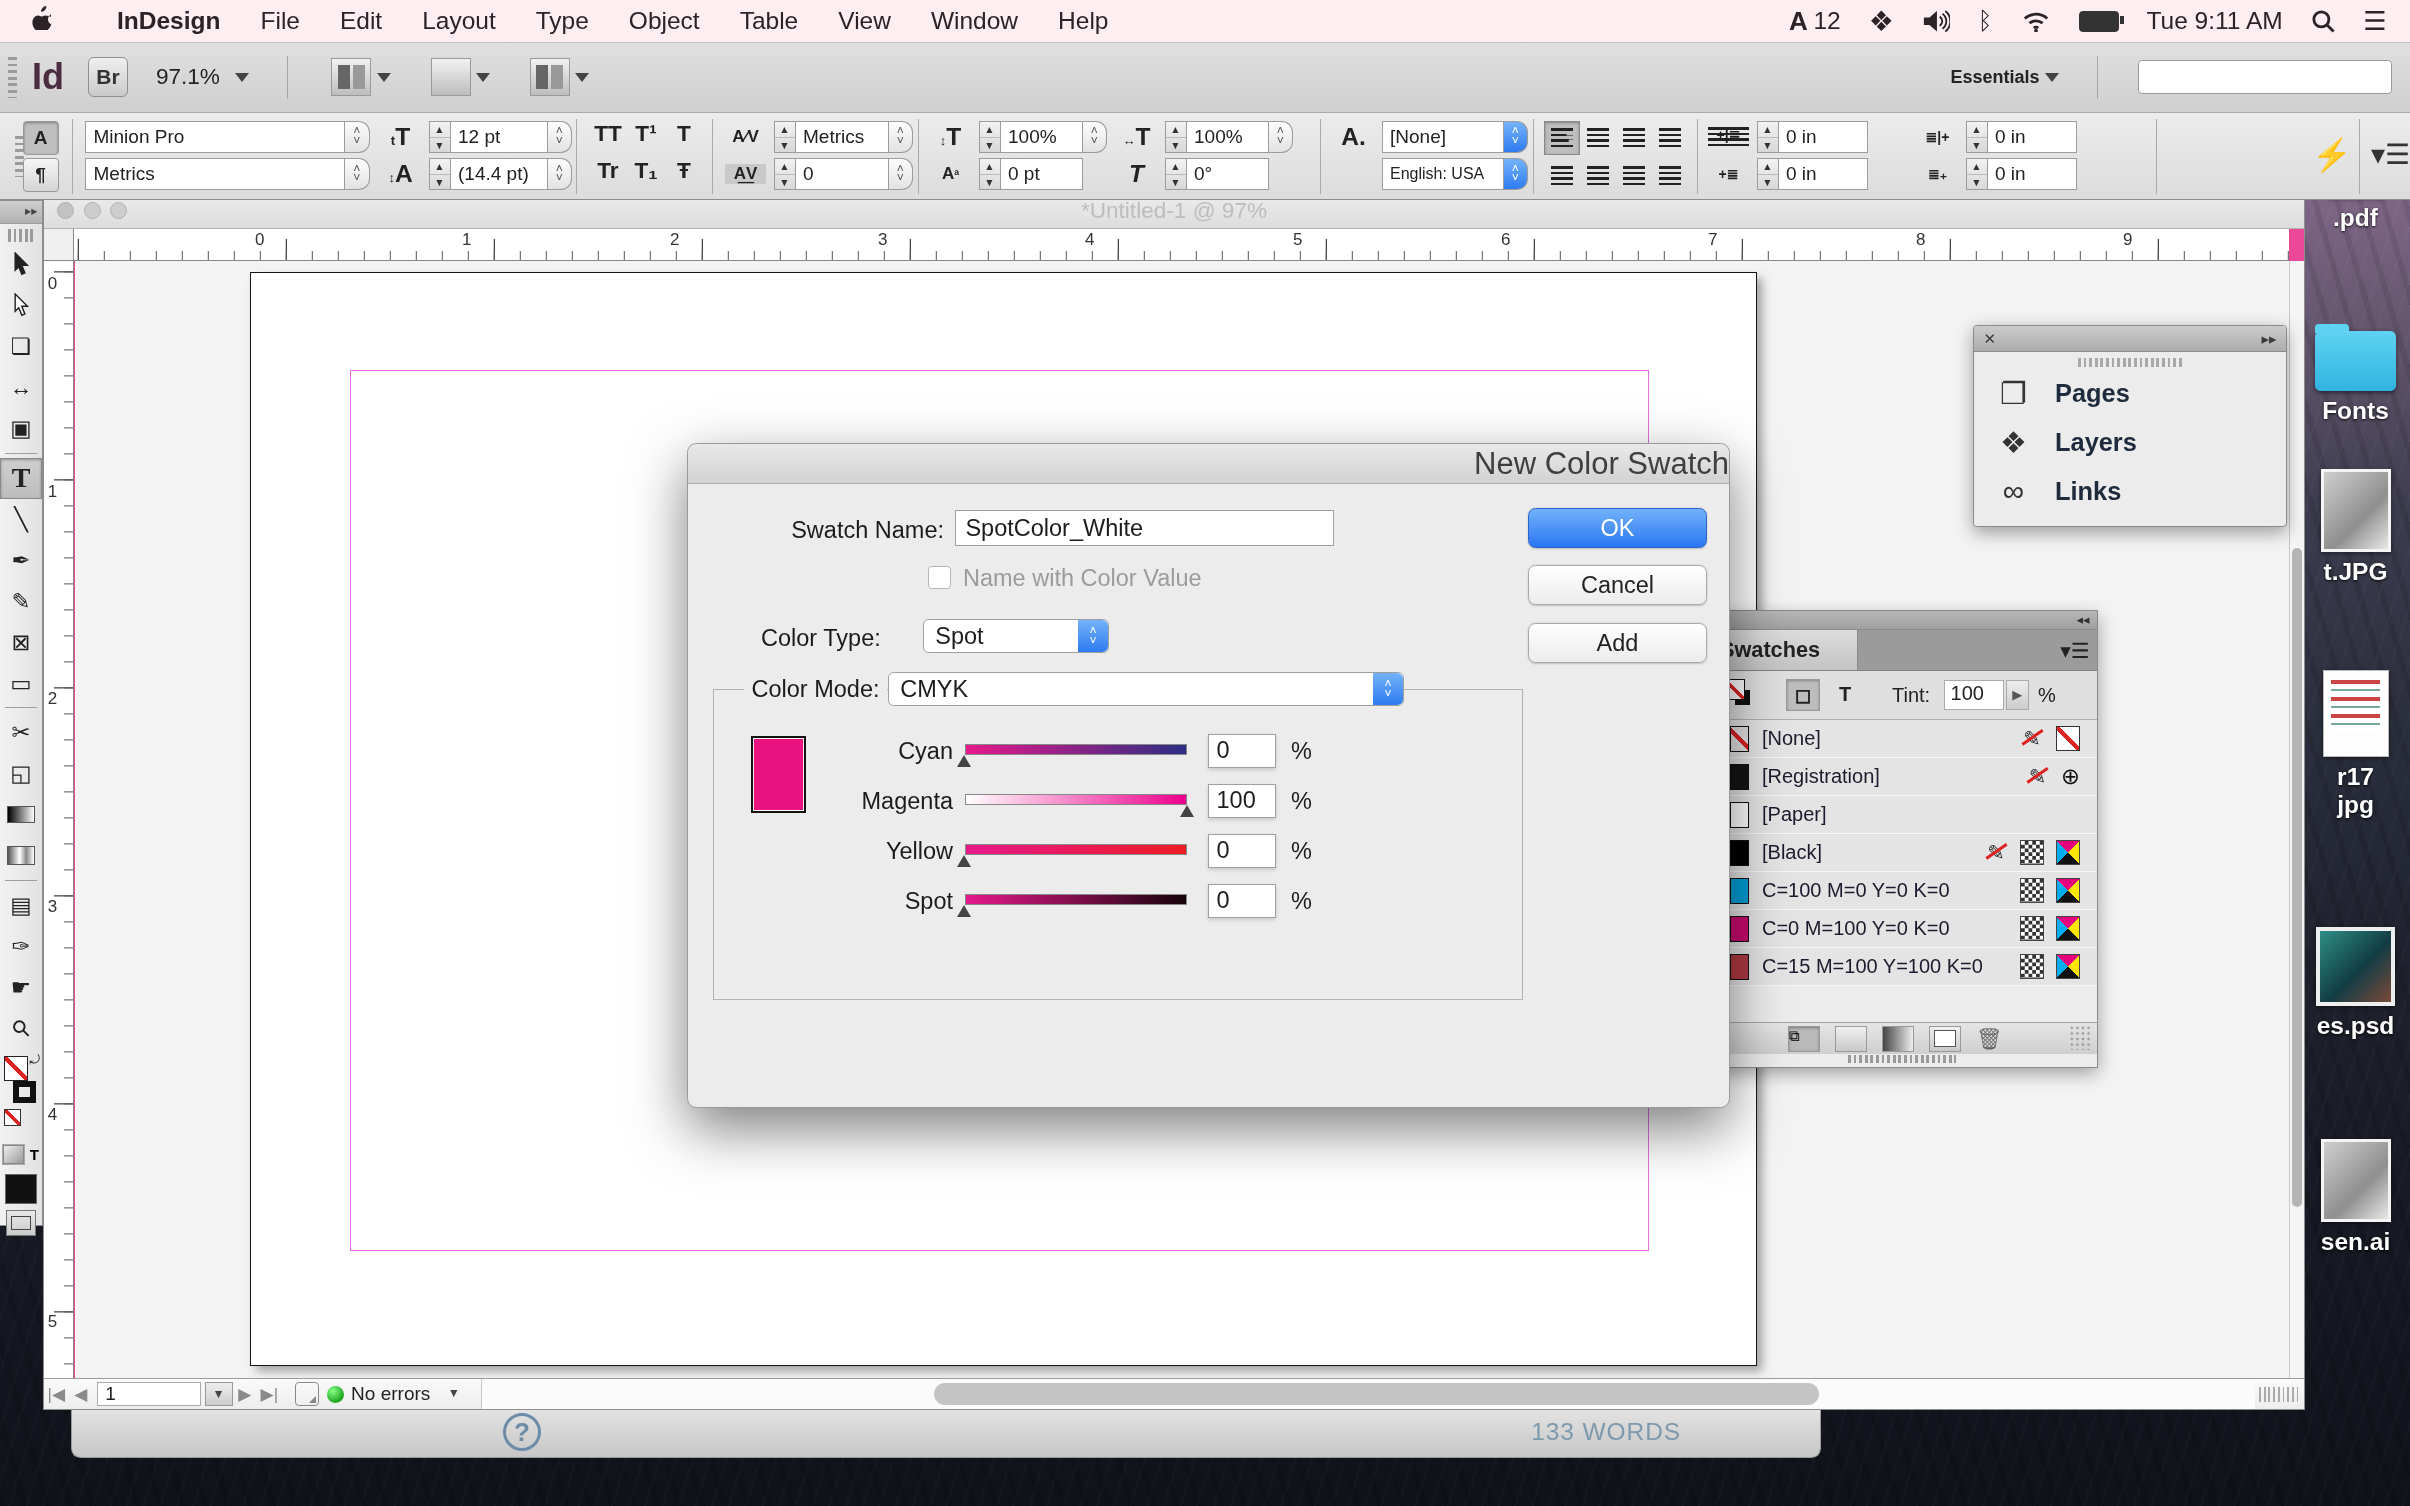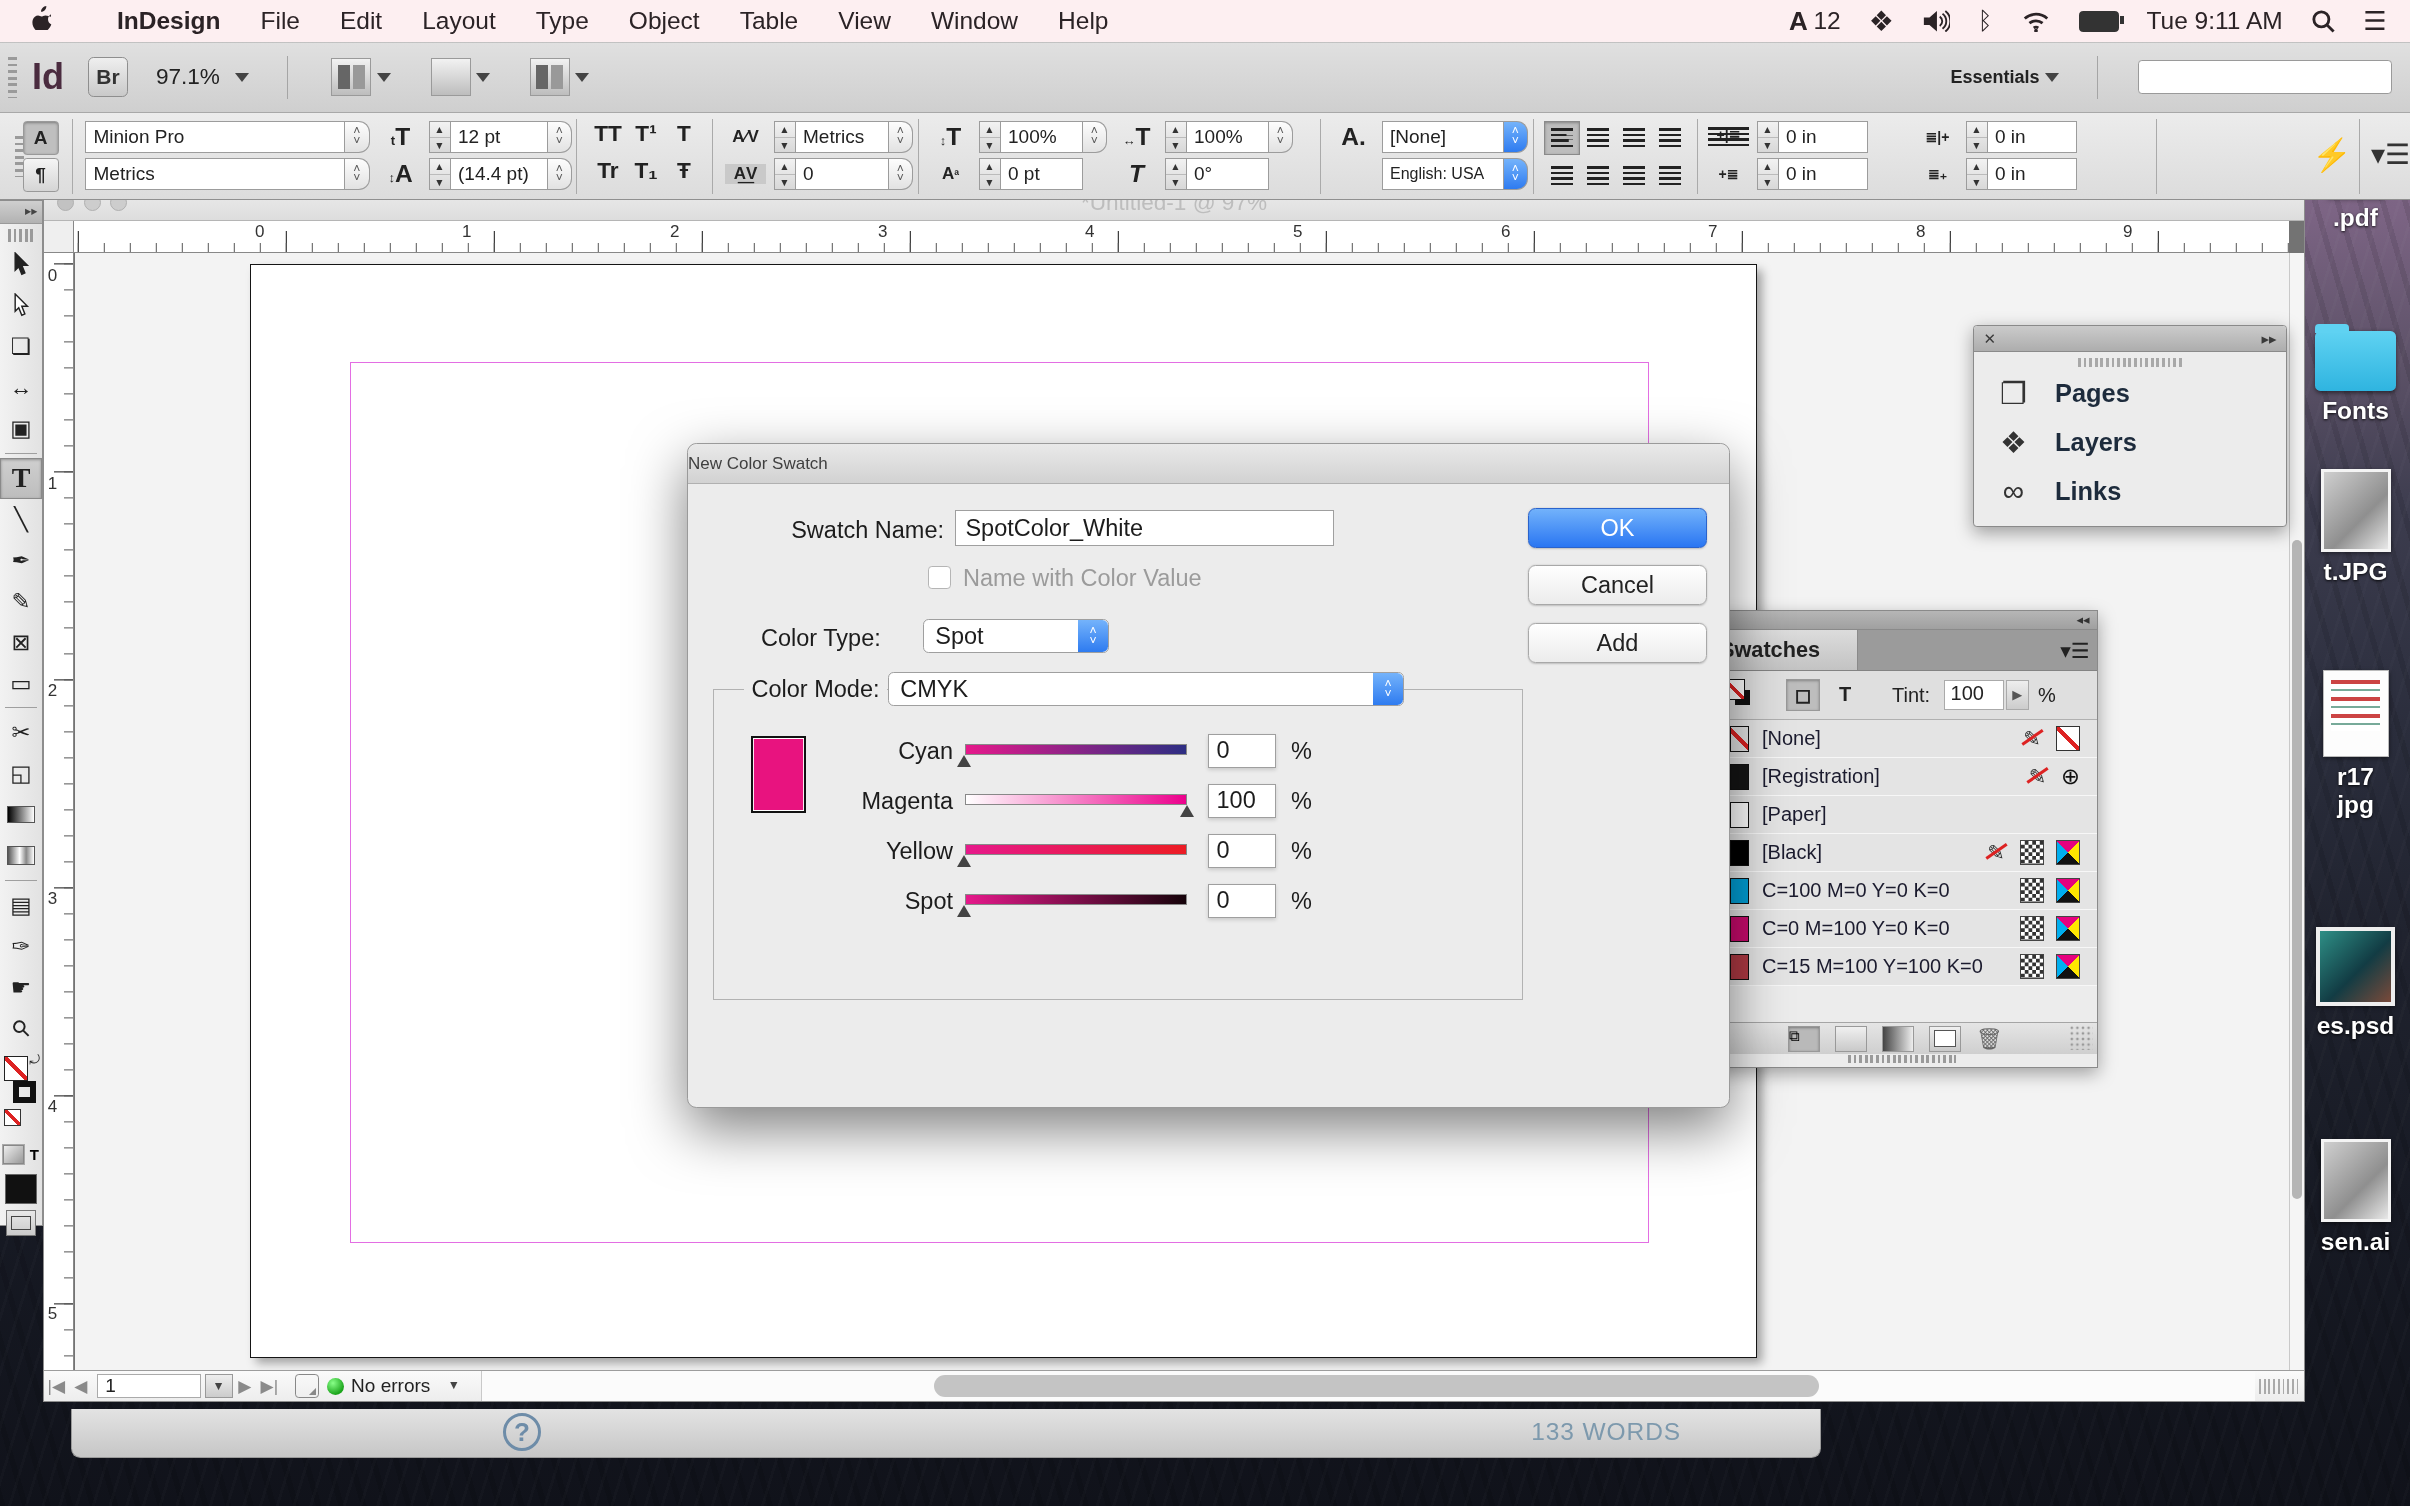--- a/index.html
+++ b/index.html
@@ -110,22 +110,22 @@
   .fs-swap { position:absolute; right:1.9px; top:3.8px; font-size:13px; color:#222; }
   .fs-mini { position:absolute; left:3.8px; top:60px; width:17px; height:17px; background:#fff; border:0.9px solid #333;}
   .fmt-row { display:flex; justify-content:center; gap:5.6px; align-items:center; height:32px;}
   .fmt-box { width:21px; height:19px; border:0.9px solid #888; background:linear-gradient(135deg,#eee,#999); }
   .fmt-box.sel { outline:1.9px solid #aaa; }
   .applyblk { width:32px; height:30px; background:#111; border:0.9px solid #666; margin:3.8px auto; }
   .scrmode { width:30px; height:26px; border:0.9px solid #777; background:linear-gradient(180deg,#e8e8e8,#cacaca); margin:5.6px auto; position:relative;}
   .scrmode:before{ content:""; position:absolute; inset:4.7px 3.8px; border:1.9px solid #444; }
 
   
-  #docwin { position:absolute; left:43px; top:184px; width:2262px; height:1218px; z-index:2;
-    background:#737373; border:0.9px solid #8d8d8d; }
+  #docwin { position:absolute; left:43px; top:192px; width:2262px; height:1218px; z-index:2;
+    background:#ec4899; border:0.9px solid #8d8d8d; }
   #doc-titlebar { height:36px; background:linear-gradient(180deg,#ededed,#dddddd); border-bottom:0.9px solid #b5b5b5; position:relative;}
   .tl { position:absolute; top:9.4px; width:17px; height:17px; border-radius:50%; background:#cdcdcd; border:0.9px solid #b0b0b0;}
   #doc-title { position:absolute; left:0; right:0; text-align:center; line-height:36px; color:#bdbdbd; font-size:22.6px; }
   #hruler { position:absolute; left:30px; top:36px; right:15px; height:32px; background:#fff; border-bottom:0.9px solid #888;
     background-image:repeating-linear-gradient(90deg, #555 0 0.9px, transparent 0.9px 26px),
                      repeating-linear-gradient(90deg, #111 0 0.9px, transparent 0.9px 208px);
     background-size:100% 9.4px,100% 21px; background-position:3.8px bottom,3.8px bottom; background-repeat:repeat-x;}
   .rnum { position:absolute; top:0.9px; font-size:17px; color:#333; }
   #rcorner { position:absolute; left:0; top:36px; width:30px; height:32px; background:#efefef; border-right:0.9px solid #888; border-bottom:0.9px solid #888;}
   #vruler { position:absolute; left:0; top:68px; width:30px; bottom:31px; background:#fff; border-right:0.9px solid #888;
@@ -201,21 +201,21 @@
   .trash { font-size:21px; color:#666; }
   #sw-grip { position:absolute; right:3.8px; top:414px; width:24.5px; height:24.5px;
     background:radial-gradient(#999 1.4px, transparent 1.5px) 0 0/5.6px 5.6px; }
   #sw-dragdots { position:absolute; left:141px; right:141px; top:444px; height:7.5px;
     background:repeating-linear-gradient(90deg,#9a9a9a 0 2.8px, transparent 2.8px 5.6px); }
 
   
   #dialog { position:absolute; left:687px; top:443px; width:1043px; height:665px; z-index:6;
     background:#ececec; border:0.9px solid #9a9a9a; border-radius:9.4px; box-shadow:0 21px 56px rgba(0,0,0,.5); font-size:23.5px; color:#1c1c1c;}
   #dlg-titlebar { height:40px; background:linear-gradient(180deg,#e9e9e9,#d2d2d2); border-bottom:0.9px solid #b0b0b0;
-    border-radius:9.4px 9.4px 0 0; text-align:left; line-height:40px; font-size:17px; color:#3f3f3f;}
+    border-radius:9.4px 9.4px 0 0; text-align:right; line-height:40px; font-size:31px; color:#3f3f3f;}
   .dlbl { position:absolute; text-align:right; }
   .dfld { position:absolute; background:#fff; border:0.9px solid #9f9f9f; display:flex; align-items:center; padding:0 9.4px; }
   .dbtn { position:absolute; width:179px; height:40px; border:0.9px solid #a8a8a8; border-radius:7.5px;
     background:linear-gradient(180deg,#fff,#ececec); text-align:center; line-height:38px; font-size:23.5px; color:#222;
     box-shadow:0 0.9px 1.9px rgba(0,0,0,.2);}
   .dbtn.primary { background:linear-gradient(180deg,#72b2fb,#2a76f2); border-color:#2a63cc; color:#fff; }
   .ddrop { position:absolute; height:34px; background:#fff; border:0.9px solid #9f9f9f; border-radius:5.6px; display:flex; align-items:center; padding-left:11.3px;}
   .ddrop .cap { margin-left:auto; width:30px; height:32px; border-radius:0 5.6px 5.6px 0;
     background:linear-gradient(180deg,#74b3fb,#2e7bf0); color:#fff; display:flex; flex-direction:column; align-items:center; justify-content:center;}
   .ddrop .cap i { font-style:normal; font-size:12.2px; line-height:10.4px; }

